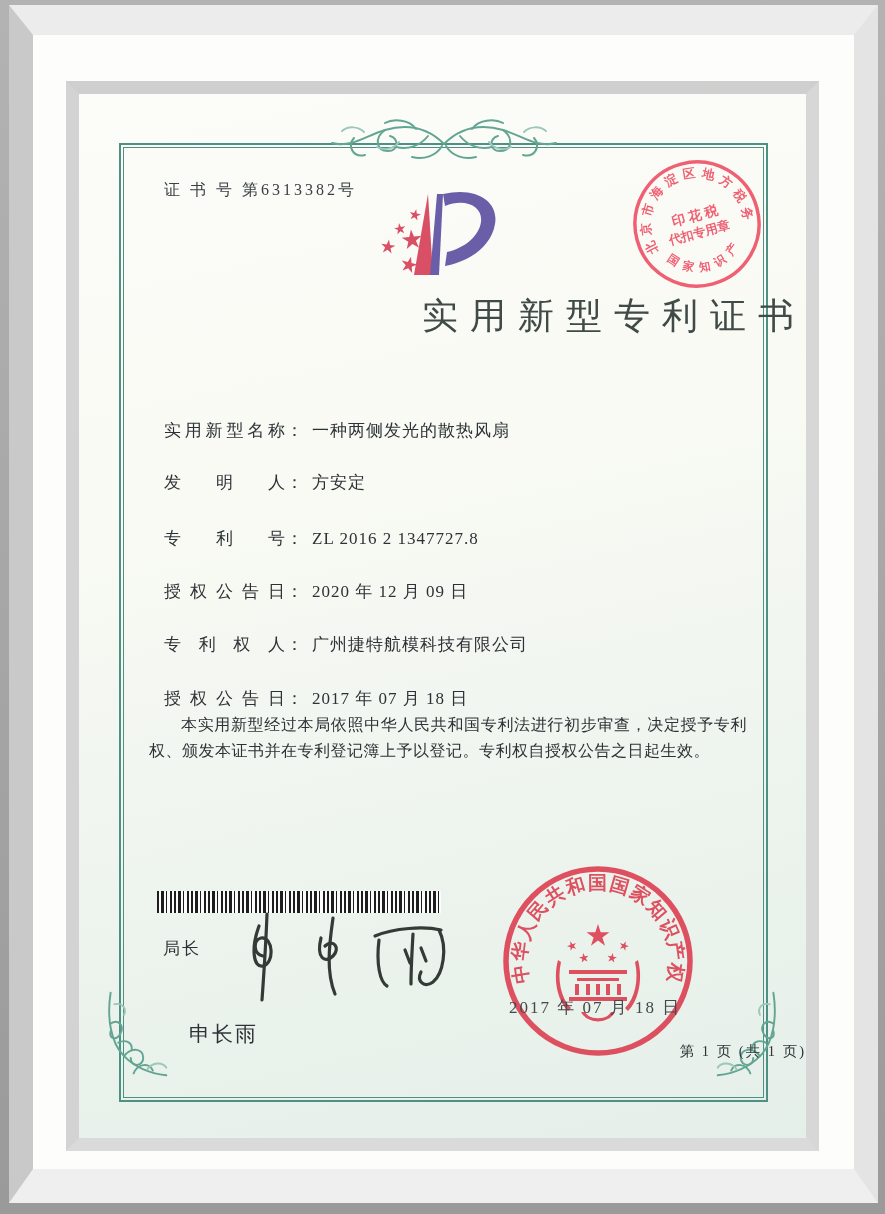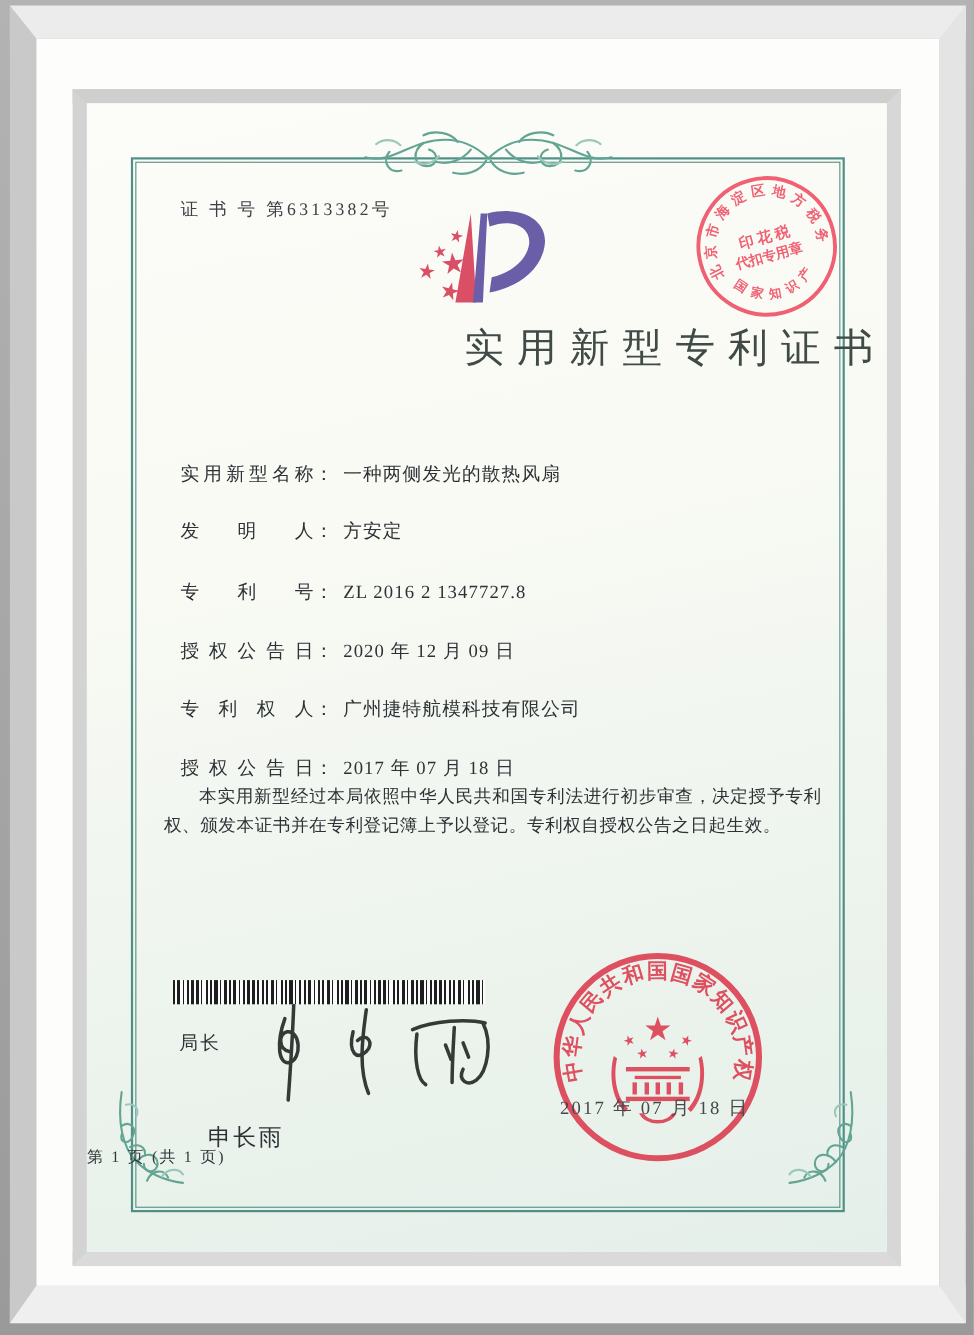--- a/index.html
+++ b/index.html
@@ -62,21 +62,21 @@
       #1d1d1d 4px,#1d1d1d 7px,#fbfbfb 7px,#fbfbfb 9px,
       #1d1d1d 9px,#1d1d1d 10px,#fbfbfb 10px,#fbfbfb 13px,
       #1d1d1d 13px,#1d1d1d 15px,#fbfbfb 15px,#fbfbfb 17px);
   }
   .director-title { position:absolute; left:84px; top:843px; font-size:17px; letter-spacing:2px; color:#2e3236; }
   .director-name  { position:absolute; left:84px; top:926px; font-size:21px; letter-spacing:2px; color:#2e3236;margin-left:26px; }
   .signature { position:absolute; left:150px; top:812px; width:230px; height:100px; }
   .office-seal { position:absolute; left:420px; top:768px; width:198px; height:198px; opacity:.85; }
   .issue-date { position:absolute; left:430px; top:902px; font-size:17px; font-weight:500;
                 letter-spacing:2px; color:#46484a; }
-  .footer { position:absolute; left:0; top:948px; width:100%; text-align:left;
+  .footer { position:absolute; left:0; top:948px; width:100%; text-align:right;
             font-size:14.5px; letter-spacing:2px; color:#30353a; }
   .stamp-text { font-family:"Liberation Serif","DejaVu Serif",serif; }
 </style>
 </head>
 <body>
 
 <div class="photo">
   <div class="bevel">
     <div class="face">
       <div class="opening">

